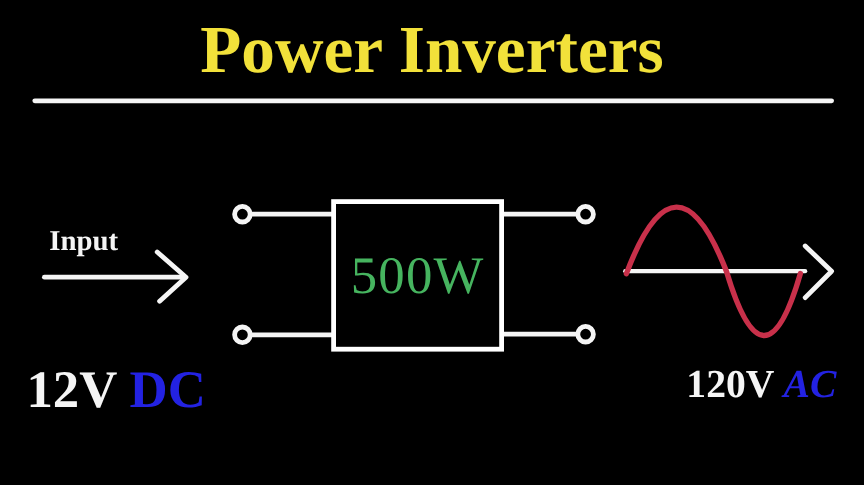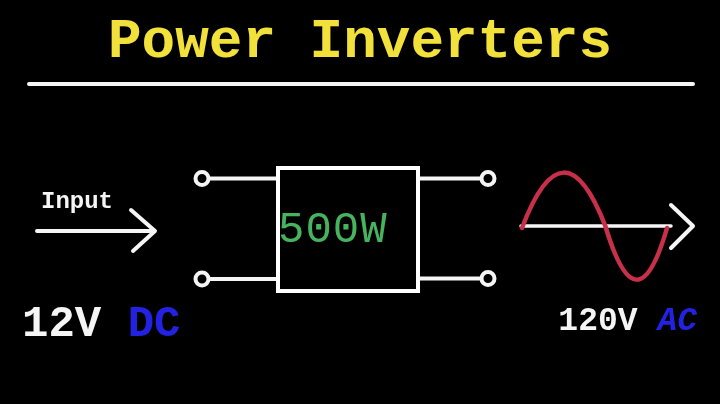--- a/index.html
+++ b/index.html
@@ -3,21 +3,21 @@
 <meta charset="utf-8">
 <style>
   * { margin: 0; padding: 0; box-sizing: border-box; }
   html, body { background: #000; }
   .stage {
     position: relative;
     width: 720px;
     height: 404px;
     background: #000000;
     overflow: hidden;
-    font-family: Liberation Mono, monospace;
+    font-family: Liberation Serif, serif;
   }
   .title {
     position: absolute;
     top: 6px; left: 0; right: 0;
     text-align: center;
     font-size: 56px;
     font-weight: bold;
     letter-spacing: 0px;
     line-height: 72px;
     color: #F2E13A;
@@ -41,20 +41,21 @@
     font-size: 24px;
     font-weight: bold;
     color: #F5F5F5;
   }
   .wattage-box {
     position: absolute;
     left: 278px; top: 168px;
     width: 140px; height: 123px;
     display: flex;
     align-items: center;
+    justify-content: center;
   }
   .wattage-text {
     font-size: 44px;
     font-weight: normal;
     letter-spacing: 1px;
     color: #46B45F;
   }
   .rating {
     position: absolute;
     font-weight: bold;

